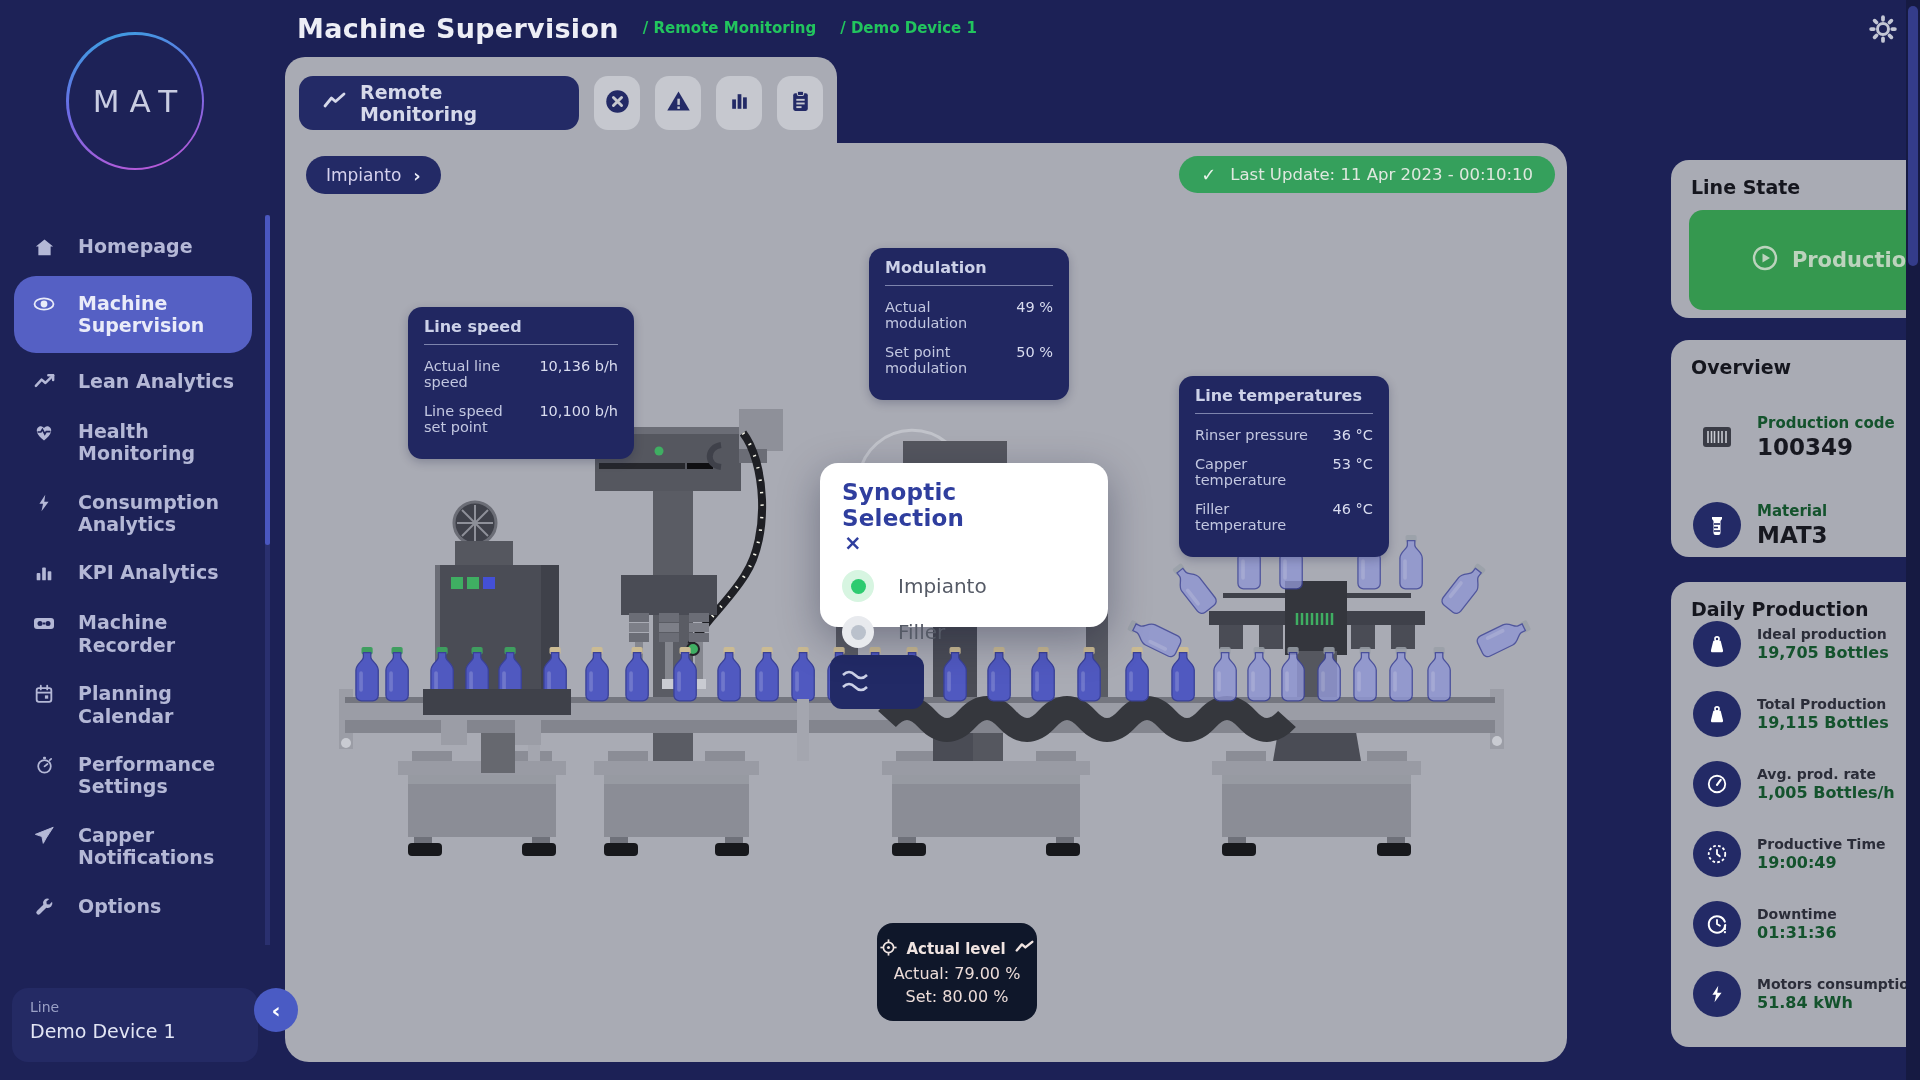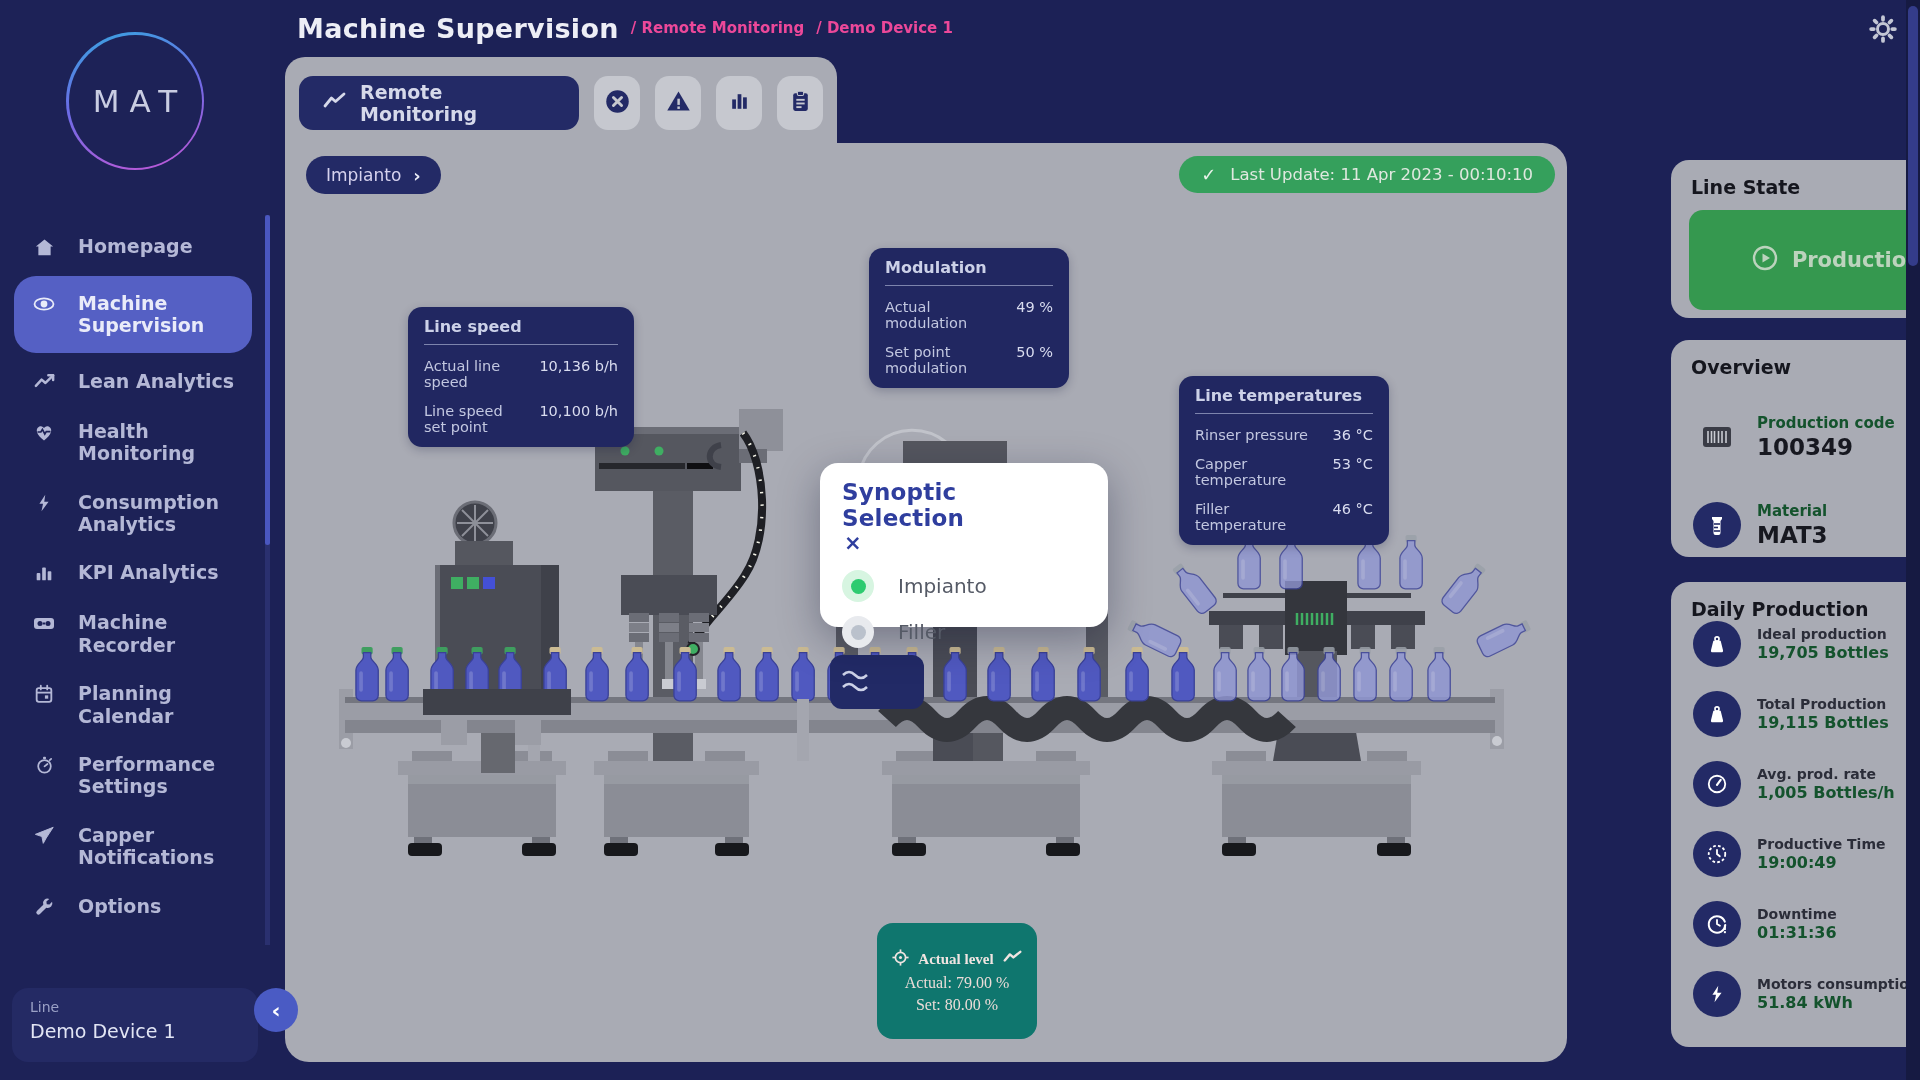--- a/index.html
+++ b/index.html
@@ -29,21 +29,21 @@
               border-radius:16px; padding:11px 18px; cursor:pointer; }
   .line-box .t1 { color:#9ba1c6; font-size:14px; }
   .line-box .t2 { color:#e2e5f4; font-size:19px; margin-top:5px; }
   .collapse-btn { position:absolute; left:254px; top:988px; width:44px; height:44px; border-radius:50%;
                   background:#4a5bc4; color:#ffffff; display:flex; align-items:center; justify-content:center;
                   font-size:22px; font-weight:700; cursor:pointer; z-index:6; }
 
   
   .header { position:absolute; left:270px; top:0; right:0; height:56px; display:flex; align-items:center; }
   .header .title { color:#edeef6; font-size:27px; font-weight:800; margin-left:27px; letter-spacing:.3px; }
-  .crumb { color:#ec4899; font-size:15px; font-weight:600; margin-left:12px; }
+  .crumb { color:#22c55e; font-size:15px; font-weight:600; margin-left:24px; }
   .gear { position:absolute; right:22px; top:14px; width:30px; height:30px; cursor:pointer; }
 
   
   .toolbar-card { position:absolute; left:285px; top:57px; width:552px; height:92px; background:#a9abb4;
                   border-radius:20px 20px 0 0; display:flex; align-items:center; gap:15px; padding:15px 14px; }
   .btn-primary { height:54px; background:#232a66; border-radius:14px; display:flex; align-items:center;
                  gap:13px; padding:0 24px; color:#d6d9ea; font-weight:700; font-size:19px; cursor:pointer; }
   .btn-sq { width:48px; height:54px; background:#c6c8cf; border-radius:14px; display:flex; align-items:center;
             justify-content:center; cursor:pointer; }
 
@@ -54,34 +54,34 @@
                display:flex; align-items:center; gap:12px; padding:0 20px; color:#d6d2ee; font-size:17px;
                cursor:pointer; z-index:3; }
   .plant-btn .chev { color:#eceef8; font-size:18px; font-weight:700; }
   .update-pill { position:absolute; right:12px; top:13px; height:37px; background:#35a05c; border-radius:19px;
                  display:flex; align-items:center; gap:14px; padding:0 22px; color:#dfe8df; font-size:16.5px;
                  z-index:3; }
   .update-pill .chk { font-weight:700; color:#e9f2e9; font-size:18px; }
 
   .synoptic { position:absolute; left:0; top:0; width:1282px; height:919px; z-index:1; }
 
-  .info-panel { position:absolute; background:#212761; border-radius:14px; padding:10px 16px 12px 16px;
+  .info-panel { position:absolute; background:#212761; border-radius:14px; padding:10px 16px 24px 16px;
                 z-index:2; box-shadow:0 3px 10px rgba(20,24,60,.25); }
   .info-panel .pt { color:#ccd1e8; font-size:16px; font-weight:700; padding-bottom:8px;
                     border-bottom:1px solid #7d84ad; }
   .ip-row { display:flex; justify-content:space-between; gap:14px; margin-top:13px;
             color:#c2c7e0; font-size:14.5px; }
   .ip-row .v { color:#d9dcef; white-space:nowrap; }
   #p-linespeed { left:123px; top:164px; width:226px; }
   #p-modulation { left:584px; top:105px; width:200px; }
   #p-temps { left:894px; top:233px; width:210px; }
 
-  .level-badge { position:absolute; left:592px; top:780px; width:160px; height:116px; background:#0f766e;
+  .level-badge { position:absolute; left:592px; top:780px; width:160px; height:98px; background:#0f172a;
                  border-radius:16px; z-index:2; display:flex; flex-direction:column; align-items:center;
-                 justify-content:center; gap:4px; color:#ecdcd8; cursor:pointer;font-family:Liberation Serif, serif; }
+                 justify-content:center; gap:4px; color:#ecdcd8; cursor:pointer; }
   .level-badge .r1 { display:flex; align-items:center; gap:9px; font-weight:700; font-size:15px; color:#f0e4e1; }
   .level-badge .r2 { font-size:16px; }
 
   
   .modal { position:absolute; left:535px; top:320px; width:288px; height:164px; background:#ffffff;
            border-radius:18px; z-index:10; box-shadow:0 12px 40px rgba(15,18,45,.35); padding:16px 22px; }
   .modal-head { display:flex; justify-content:space-between; align-items:flex-start;flex-direction:column; }
   .modal-title { color:#2f3e9e; font-size:23px; font-weight:700; letter-spacing:.2px; }
   .modal-close { color:#2f3e9e; font-size:21px; font-weight:700; cursor:pointer; line-height:1; padding:2px; }
   .radio-row { display:flex; align-items:center; gap:24px; margin-top:14px; cursor:pointer; }

